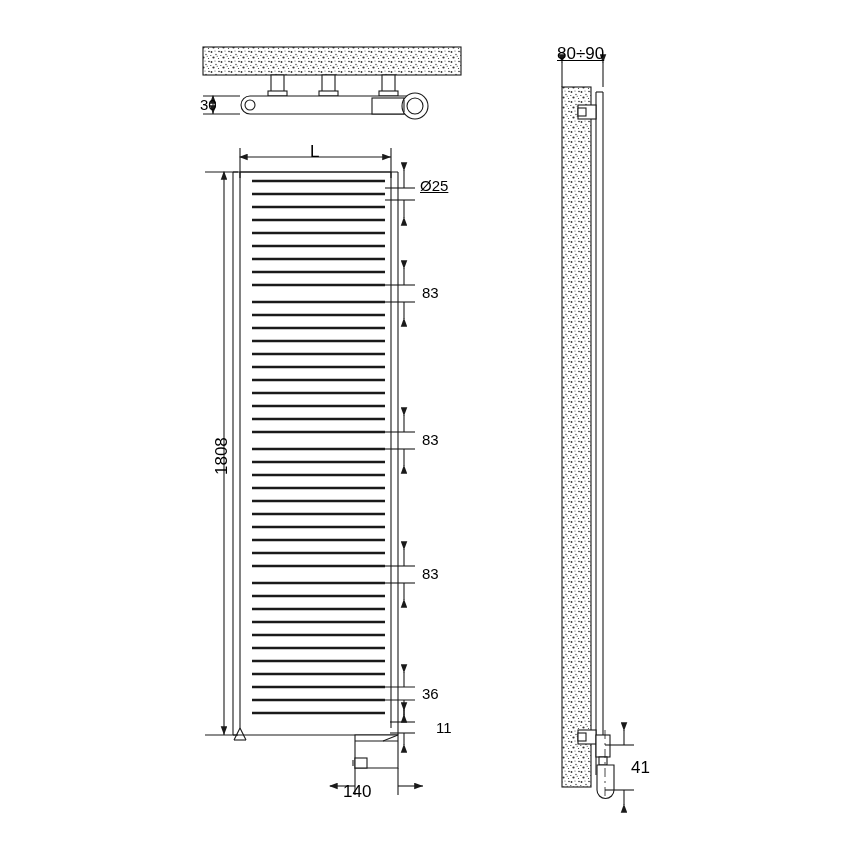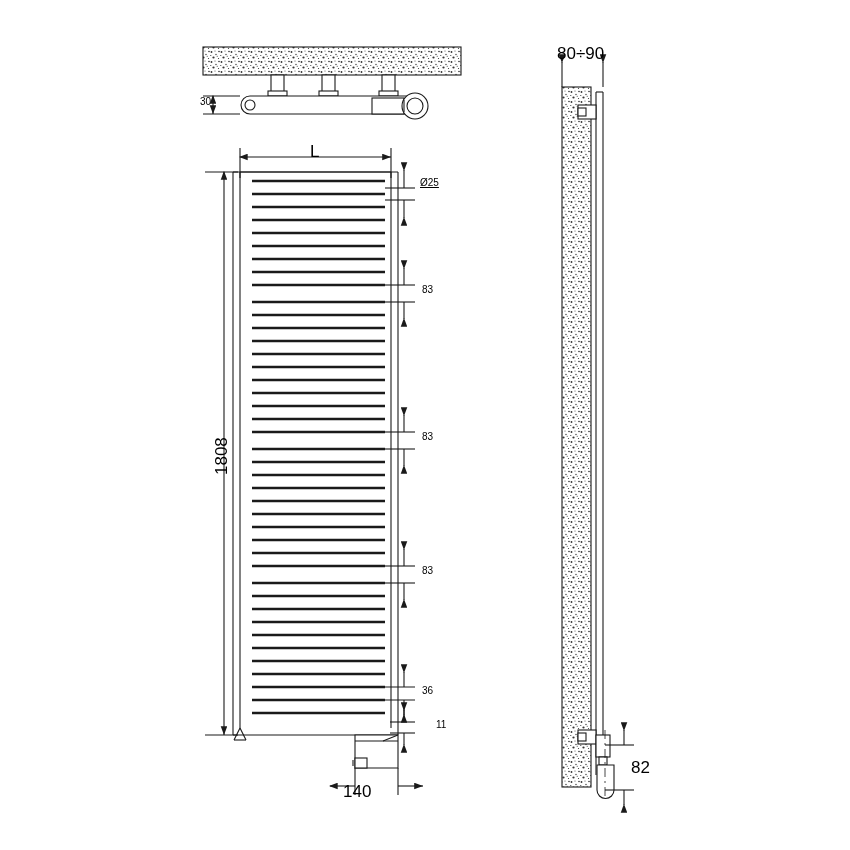--- a/index.html
+++ b/index.html
@@ -25,21 +25,21 @@
   svg.drawing {
     position: absolute;
     left: 0;
     top: 0;
     width: 850px;
     height: 850px;
   }
   .dim-label {
     position: absolute;
     font-family: "Liberation Sans", sans-serif;
-    font-size: 10px;
+    font-size: 15px;
     color: #000;
     white-space: nowrap;
   }
   .dim-label.big {
     font-size: 17px;
   }
   .vert {
     transform: rotate(-90deg);
     transform-origin: left top;
   }
@@ -271,35 +271,35 @@
         <line x1="605" y1="745" x2="634" y2="745"></line>
         <line x1="624" y1="745" x2="624" y2="730" marker-end="url(#arrOut)"></line>
         <line x1="624" y1="790" x2="624" y2="805" marker-end="url(#arrOut)"></line>
       </g>
 
     </g>
   </svg>
 
   <div class="dim-label" style="left:200px; top:96px;">30</div>
 
-  <div class="dim-label big" style="left:557px; top:44px;">80÷90</div>
+  <div class="dim-label big" style="left:557px; top:44px;text-decoration:underline;">80÷90</div>
 
   <div class="dim-label big" style="left:310px; top:142px;">L</div>
 
   <div class="dim-label" style="left:420px; top:177px;text-decoration:underline;">Ø25</div>
 
   <div class="dim-label" style="left:422px; top:284px;">83</div>
 
   <div class="dim-label" style="left:422px; top:431px;">83</div>
 
   <div class="dim-label" style="left:422px; top:565px;">83</div>
 
   <div class="dim-label" style="left:422px; top:685px;text-align:right;">36</div>
 
   <div class="dim-label" style="left:436px; top:719px;">11</div>
 
   <div class="dim-label big vert" style="left:212px; top:475px;">1808</div>
 
   <div class="dim-label big" style="left:343px; top:782px;">140</div>
 
-  <div class="dim-label big" style="left:631px; top:758px;">82</div>
+  <div class="dim-label big" style="left:631px; top:758px;">41</div>
 
 </div>
 
 </body></html>

